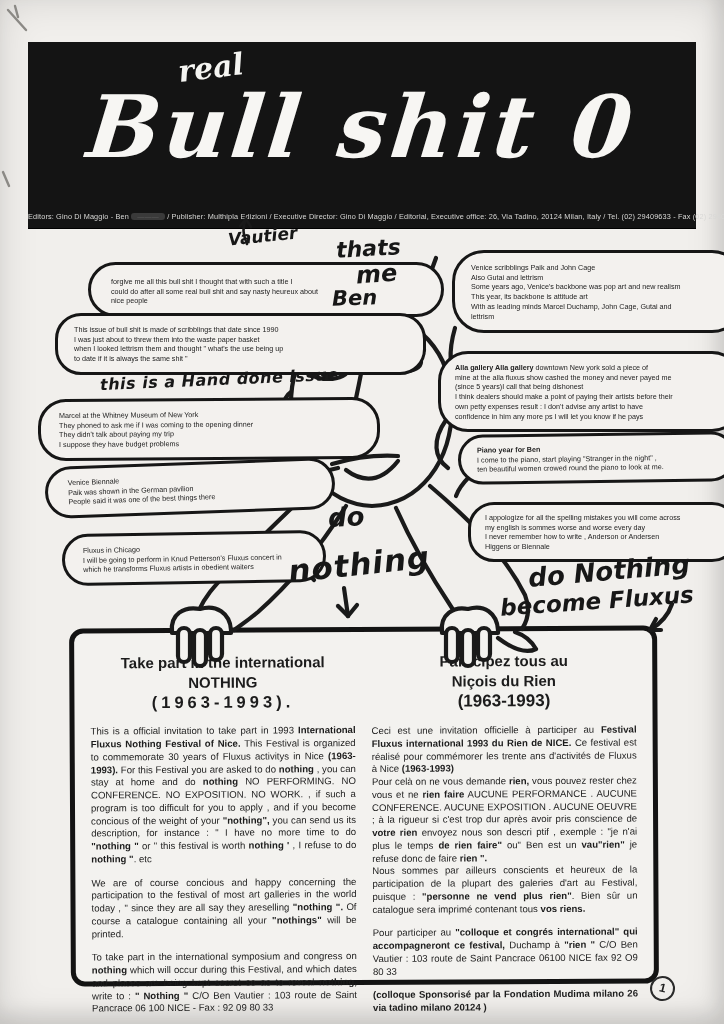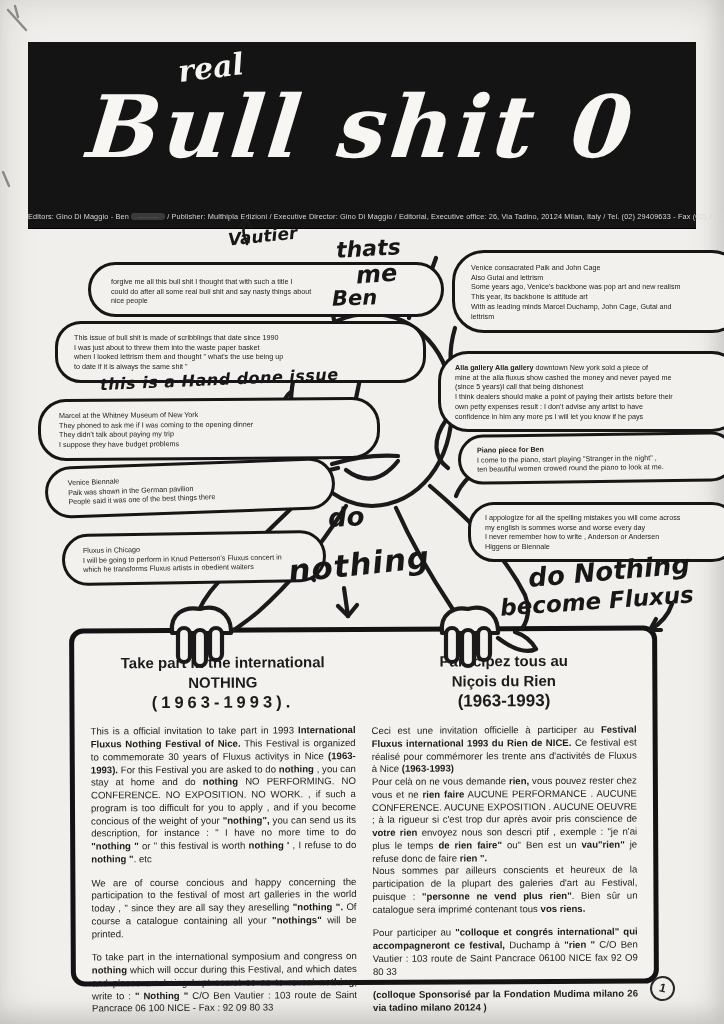--- a/index.html
+++ b/index.html
@@ -29,21 +29,21 @@
   .hw-ben{left:332px;top:286px;font-size:21px;transform:rotate(-2deg);}
   .hw-handdone{left:100px;top:370px;font-size:16px;transform:rotate(-2.5deg);letter-spacing:.5px;}
   .hw-do{left:328px;top:502px;font-size:26px;transform:rotate(-3deg);}
   .hw-nothing{left:288px;top:546px;font-size:31px;transform:rotate(-6deg);letter-spacing:1px;}
   .hw-donothing{left:528px;top:556px;font-size:26px;transform:rotate(-5deg);}
   .hw-become{left:500px;top:588px;font-size:23px;transform:rotate(-4deg);}
   
   .bubble{position:absolute;background:#f3f1ee;border:3px solid #161616;z-index:5;
           font-size:7.2px;line-height:1.35;white-space:pre-line;color:#222;}
   .b-l1{left:88px;top:262px;width:314px;border-radius:30px;padding:12px 16px 8px 20px;}
-  .b-l2{left:55px;top:321px;width:335px;border-radius:26px;padding:9px 14px 8px 16px;}
+  .b-l2{left:55px;top:313px;width:335px;border-radius:26px;padding:9px 14px 8px 16px;}
   .b-l3{left:38px;top:398px;width:304px;border-radius:28px;padding:9px 14px 8px 18px;transform:rotate(-.4deg);}
   .b-l4{left:45px;top:462px;width:252px;border-radius:30px;padding:9px 12px 8px 20px;transform:rotate(-2deg);}
   .b-l5{left:62px;top:532px;width:228px;border-radius:30px;padding:9px 12px 8px 18px;transform:rotate(-1deg);}
   .b-r1{left:452px;top:250px;width:258px;border-radius:32px;padding:10px 12px 9px 16px;}
   .b-r2{left:438px;top:351px;width:274px;border-radius:30px;padding:9px 10px 8px 14px;}
   .b-r3{left:458px;top:433px;width:246px;border-radius:26px;padding:8px 10px 7px 16px;transform:rotate(-.8deg);}
   .b-r4{left:468px;top:502px;width:240px;border-radius:26px;padding:8px 10px 7px 14px;}
   .seg-b{font-weight:700;}
   
   .sign{position:absolute;left:70px;top:627px;width:588px;height:358px;background:#f3f2ef;
@@ -163,28 +163,28 @@
   <div class="hw hw-vautier">Vautier</div>
   <div class="hw hw-thats">thats</div>
   <div class="hw hw-me">me</div>
   <div class="hw hw-ben">Ben</div>
   <div class="hw hw-handdone">this is a Hand done issue</div>
   <div class="hw hw-do">do</div>
   <div class="hw hw-nothing">nothing</div>
   <div class="hw hw-donothing">do Nothing</div>
   <div class="hw hw-become">become Fluxus</div>
 
-  <div class="bubble b-l1"><span>forgive me all this bull shit I  thought that with such a title I</span><br><span>could do after all some real bull shit  and say nasty things about</span><br><span>nice people</span></div>
+  <div class="bubble b-l1"><span>forgive me all this bull shit I  thought that with such a title I</span><br><span>could do after all some real bull shit  and say nasty heureux about</span><br><span>nice people</span></div>
   <div class="bubble b-l2"><span>This issue of bull shit is made of scribblings  that date since 1990</span><br><span>I was just about to threw them into the waste paper basket</span><br><span>when I looked lettrism them and thought " what's the use being up</span><br><span>to date if it is always the same shit "</span></div>
   <div class="bubble b-l3"><span>Marcel at the Whitney Museum of New York</span><br><span>They  phoned to ask me if I was coming to the opening dinner</span><br><span>They didn't talk about paying my trip</span><br><span>I suppose they have budget problems</span></div>
   <div class="bubble b-l4"><span>Venice Biennale</span><br><span>Paik was shown in the German pavilion</span><br><span>People  said it was one of the best things there</span></div>
   <div class="bubble b-l5"><span>Fluxus in Chicago</span><br><span>I will be going to perform in Knud Petterson's Fluxus concert in</span><br><span>which he transforms Fluxus artists in obedient waiters</span></div>
-  <div class="bubble b-r1"><span>Venice consacrated Paik and John Cage</span><br><span>Also Gutai  and lettrism</span><br><span>Some years ago, Venice's backbone was pop art and new realism</span><br><span>This year, its backbone is attitude art</span><br><span>With as leading  minds Marcel Duchamp, John Cage, Gutai and</span><br><span>lettrism</span></div>
+  <div class="bubble b-r1"><span>Venice scribblings Paik and John Cage</span><br><span>Also Gutai  and lettrism</span><br><span>Some years ago, Venice's backbone was pop art and new realism</span><br><span>This year, its backbone is attitude art</span><br><span>With as leading  minds Marcel Duchamp, John Cage, Gutai and</span><br><span>lettrism</span></div>
   <div class="bubble b-r2"><span class="seg-b">Alla  gallery Alla gallery</span><span> downtown New york sold a piece of</span><br><span>mine at the alla fluxus show cashed the money and never payed me</span><br><span>(since 5 years)I call that being dishonest</span><br><span>I think dealers should make a point of paying their artists  before their</span><br><span>own petty expenses result : I don't advise any artist to have</span><br><span>confidence in him any more   ps  I will let you know if he pays</span></div>
-  <div class="bubble b-r3"><span class="seg-b">Piano  piece  for  Ben</span><span></span><br><span>I come to the piano, start playing "Stranger in the night" ,</span><br><span>ten beautiful women crowed round the piano to look at me.</span></div>
+  <div class="bubble b-r3"><span class="seg-b">Piano  year  for  Ben</span><span></span><br><span>I come to the piano, start playing "Stranger in the night" ,</span><br><span>ten beautiful women crowed round the piano to look at me.</span></div>
   <div class="bubble b-r4"><span>I appologize for all the spelling mistakes you will come across</span><br><span>my english is sommes worse and worse every day</span><br><span>I never remember how to write , Anderson or Andersen</span><br><span>Higgens or Biennale</span></div>
 
   <div class="sign">
     <div class="sign-col sign-col-left">
       <div class="sign-head">
         <div>Take part in the international</div>
         <div>NOTHING</div>
         <div>(1963-1993).</div>
       </div>
       <p><span>This is a official invitation to take part in 1993 </span><span class="seg-b">International Fluxus Nothing Festival of Nice.</span><span> This Festival is organized to commemorate 30 years of Fluxus activitys in Nice </span><span class="seg-b">(1963-1993).</span><span> For this Festival you are asked to do </span><span class="seg-b">nothing</span><span> ,  you can stay at home and do </span><span class="seg-b">nothing</span><span> NO PERFORMING. NO CONFERENCE. NO EXPOSITION. NO WORK. , if such a program  is too difficult for you to apply , and if you become concious of the weight of your </span><span class="seg-b">"nothing",</span><span> you can send us its description, for instance : " I have no more time to do </span><span class="seg-b">"nothing "</span><span> or " this festival is worth </span><span class="seg-b">nothing '</span><span> , I refuse to do </span><span class="seg-b">nothing "</span><span>. etc</span></p>

